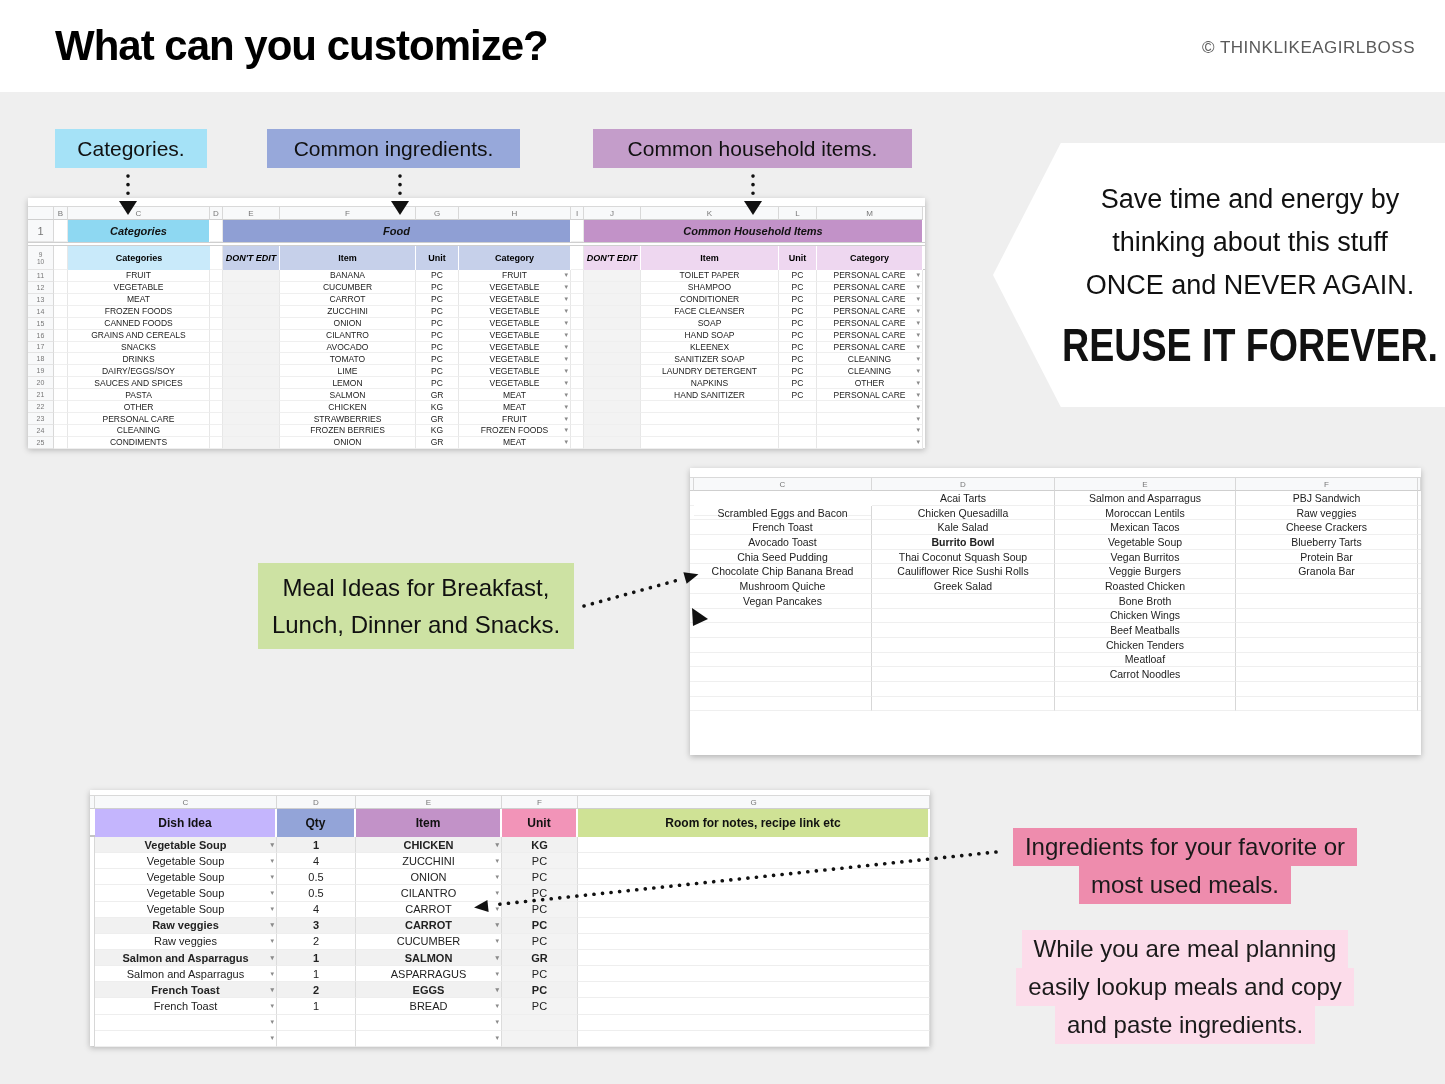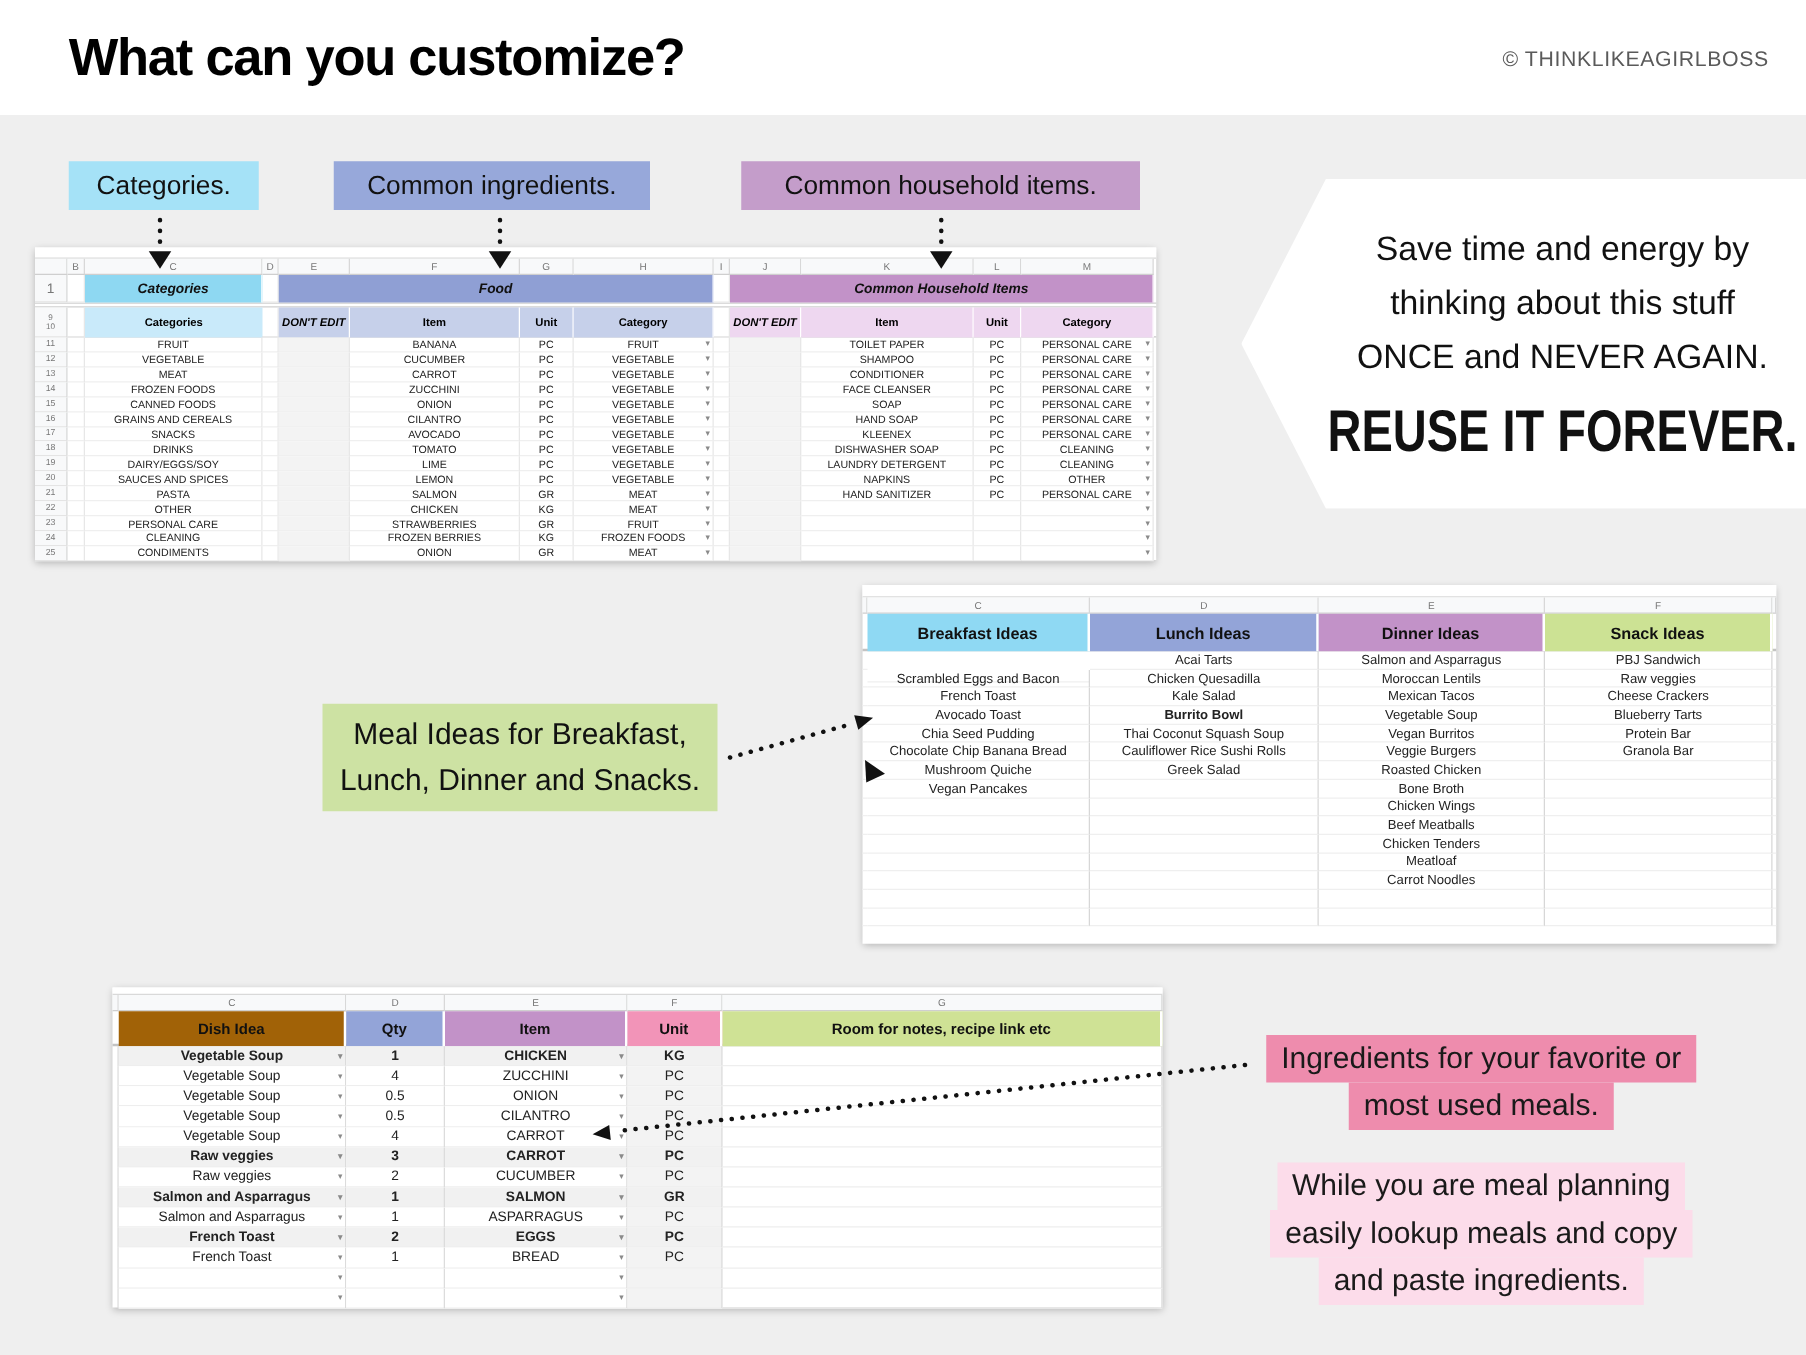--- a/index.html
+++ b/index.html
@@ -218,21 +218,21 @@
       <div class="cell rn" style="width: 26px; min-width: 26px; font-size: 7px;">18</div>
       <div class="cell dcell" style="width: 14px; min-width: 14px;"></div>
       <div class="cell dcell" style="width: 142px; min-width: 142px;">DRINKS</div>
       <div class="cell dcell" style="width: 13px; min-width: 13px;"></div>
       <div class="cell dcell" style="width: 57px; min-width: 57px; background: rgb(243, 243, 243);"></div>
       <div class="cell dcell" style="width: 136px; min-width: 136px;">TOMATO</div>
       <div class="cell dcell" style="width: 43px; min-width: 43px;">PC</div>
       <div class="cell dcell" style="width: 112px; min-width: 112px;">VEGETABLE<span class="dd" style="font-size: 7px;">▾</span></div>
       <div class="cell dcell" style="width: 13px; min-width: 13px;"></div>
       <div class="cell dcell" style="width: 57px; min-width: 57px; background: rgb(243, 243, 243);"></div>
-      <div class="cell dcell" style="width: 138px; min-width: 138px;">DISHWASHER SOAP</div>
+      <div class="cell dcell" style="width: 138px; min-width: 138px;">SANITIZER SOAP</div>
       <div class="cell dcell" style="width: 38px; min-width: 38px;">PC</div>
       <div class="cell dcell" style="width: 106px; min-width: 106px;">CLEANING<span class="dd" style="font-size: 7px;">▾</span></div>
     </div>
     <div class="srow" style="height: 11.93px; font-size: 8.5px;">
       <div class="cell rn" style="width: 26px; min-width: 26px; font-size: 7px;">19</div>
       <div class="cell dcell" style="width: 14px; min-width: 14px;"></div>
       <div class="cell dcell" style="width: 142px; min-width: 142px;">DAIRY/EGGS/SOY</div>
       <div class="cell dcell" style="width: 13px; min-width: 13px;"></div>
       <div class="cell dcell" style="width: 57px; min-width: 57px; background: rgb(243, 243, 243);"></div>
       <div class="cell dcell" style="width: 136px; min-width: 136px;">LIME</div>
@@ -352,28 +352,20 @@
 <div class="card" style="left:690px;top:468px;width:731px;height:287px;">
     <div class="strip" style="width: 731px; min-width: 731px; height: 9px;"></div>
     <div class="srow letters" style="height: 13px; font-size: 8px;">
       <div class="cell" style="width: 4px; min-width: 4px; height: 13px;"></div>
       <div class="cell" style="width: 178px; min-width: 178px; height: 13px;">C</div>
       <div class="cell" style="width: 183px; min-width: 183px; height: 13px;">D</div>
       <div class="cell" style="width: 181px; min-width: 181px; height: 13px;">E</div>
       <div class="cell" style="width: 182px; min-width: 182px; height: 13px;">F</div>
       <div class="cell" style="width: 3px; min-width: 3px; height: 13px;"></div>
     </div>
-    <div class="srow" style="height: 30px; font-size: 13px; border-bottom: 2px solid rgb(195, 195, 195); box-sizing: border-box;">
-      <div class="cell" style="width: 4px; min-width: 4px; height: 30px;"></div>
-      <div class="cell hdrcell" style="width: 178px; min-width: 178px; height: 30px; background: rgb(143, 217, 243);">Breakfast Ideas</div>
-      <div class="cell hdrcell" style="width: 183px; min-width: 183px; height: 30px; background: rgb(147, 164, 216);">Lunch Ideas</div>
-      <div class="cell hdrcell" style="width: 181px; min-width: 181px; height: 30px; background: rgb(194, 146, 200);">Dinner Ideas</div>
-      <div class="cell hdrcell" style="width: 182px; min-width: 182px; height: 30px; background: rgb(204, 226, 148);">Snack Ideas</div>
-      <div class="cell" style="width: 3px; min-width: 3px; height: 30px;"></div>
-    </div>
     <div class="srow" style="height: 14.7px; font-size: 10.5px;">
       <div class="cell" style="width: 4px; min-width: 4px; border-bottom: 1px solid rgb(240, 240, 240);"></div>
       <div class="cell" style="width: 178px; min-width: 178px; border-right: 1px solid rgb(215, 215, 215); border-bottom: 1px solid rgb(239, 239, 239); color: rgb(34, 34, 34); margin-top: 24px;">Oatmeal</div>
       <div class="cell" style="width: 183px; min-width: 183px; border-right: 1px solid rgb(215, 215, 215); border-bottom: 1px solid rgb(239, 239, 239); color: rgb(34, 34, 34);">Acai Tarts</div>
       <div class="cell" style="width: 181px; min-width: 181px; border-right: 1px solid rgb(215, 215, 215); border-bottom: 1px solid rgb(239, 239, 239); color: rgb(34, 34, 34);">Salmon and Asparragus</div>
       <div class="cell" style="width: 182px; min-width: 182px; border-right: 1px solid rgb(215, 215, 215); border-bottom: 1px solid rgb(239, 239, 239); color: rgb(34, 34, 34);">PBJ Sandwich</div>
       <div class="cell" style="width: 3px; min-width: 3px; border-bottom: 1px solid rgb(240, 240, 240);"></div>
     </div>
     <div class="srow" style="height: 14.7px; font-size: 10.5px;">
       <div class="cell" style="width: 4px; min-width: 4px; border-bottom: 1px solid rgb(240, 240, 240);"></div>
@@ -494,21 +486,21 @@
     <div class="srow letters" style="height: 13px; font-size: 8px;">
       <div class="cell" style="width: 5px; min-width: 5px; height: 13px;"></div>
       <div class="cell" style="width: 182px; min-width: 182px; height: 13px;">C</div>
       <div class="cell" style="width: 79px; min-width: 79px; height: 13px;">D</div>
       <div class="cell" style="width: 146px; min-width: 146px; height: 13px;">E</div>
       <div class="cell" style="width: 76px; min-width: 76px; height: 13px;">F</div>
       <div class="cell" style="width: 352px; min-width: 352px; height: 13px;">G</div>
     </div>
     <div class="srow" style="height: 28px; font-size: 12px; border-bottom: 2px solid rgb(195, 195, 195); box-sizing: border-box;">
       <div class="cell" style="width: 5px; min-width: 5px; height: 28px;"></div>
-      <div class="cell hdrcell" style="width: 182px; min-width: 182px; height: 28px; background: #a16207; text-align: right;">Dish Idea</div>
+      <div class="cell hdrcell" style="width: 182px; min-width: 182px; height: 28px; background: #c4b5fd; text-align: right;">Dish Idea</div>
       <div class="cell hdrcell" style="width: 79px; min-width: 79px; height: 28px; background: rgb(147, 164, 216);">Qty</div>
       <div class="cell hdrcell" style="width: 146px; min-width: 146px; height: 28px; background: rgb(194, 146, 200);">Item</div>
       <div class="cell hdrcell" style="width: 76px; min-width: 76px; height: 28px; background: rgb(242, 148, 184);">Unit</div>
       <div class="cell hdrcell" style="width: 352px; min-width: 352px; height: 28px; background: rgb(207, 226, 149);">Room for notes, recipe link etc</div>
     </div>
     <div class="srow" style="height: 16.15px; font-size: 11px;">
       <div class="cell" style="width: 5px; min-width: 5px; border-right: 1px solid rgb(215, 215, 215);"></div>
       <div class="cell" style="width: 182px; min-width: 182px; border-right: 1px solid rgb(220, 220, 220); border-bottom: 1px solid rgb(238, 238, 238); color: rgb(34, 34, 34); background: rgb(241, 241, 241); font-weight: 700;">Vegetable Soup<span class="dd" style="font-size: 7px;">▾</span></div>
       <div class="cell" style="width: 79px; min-width: 79px; border-right: 1px solid rgb(220, 220, 220); border-bottom: 1px solid rgb(238, 238, 238); color: rgb(34, 34, 34); background: rgb(241, 241, 241); font-weight: 700;">1</div>
       <div class="cell" style="width: 146px; min-width: 146px; border-right: 1px solid rgb(220, 220, 220); border-bottom: 1px solid rgb(238, 238, 238); color: rgb(34, 34, 34); background: rgb(241, 241, 241); font-weight: 700;">CHICKEN<span class="dd" style="font-size: 7px;">▾</span></div>

